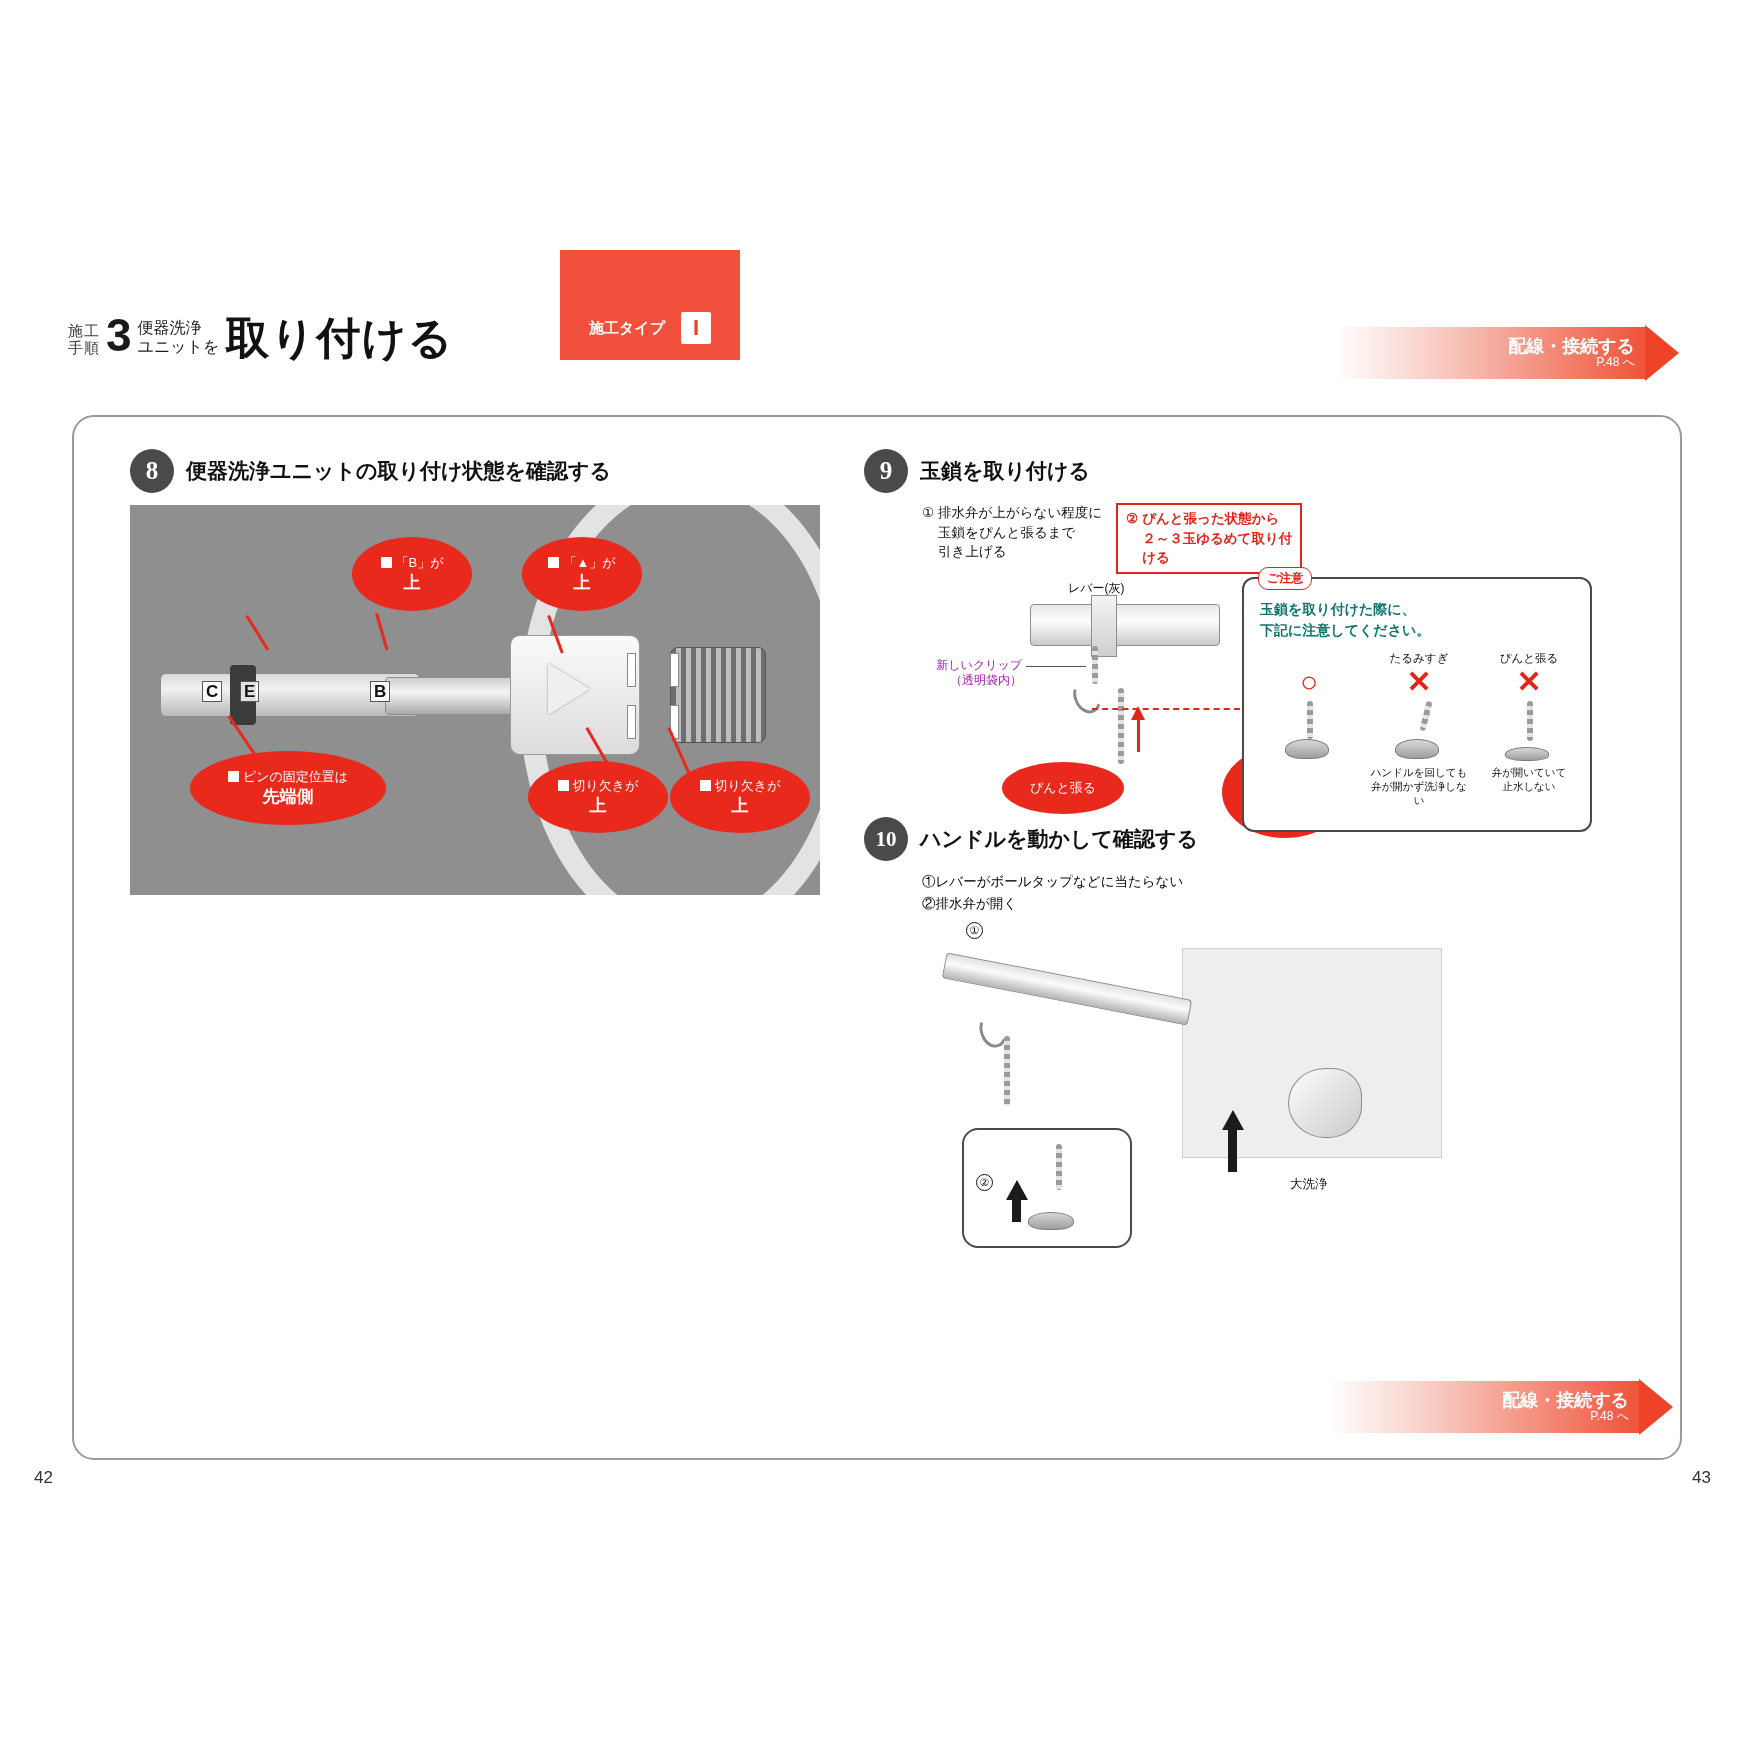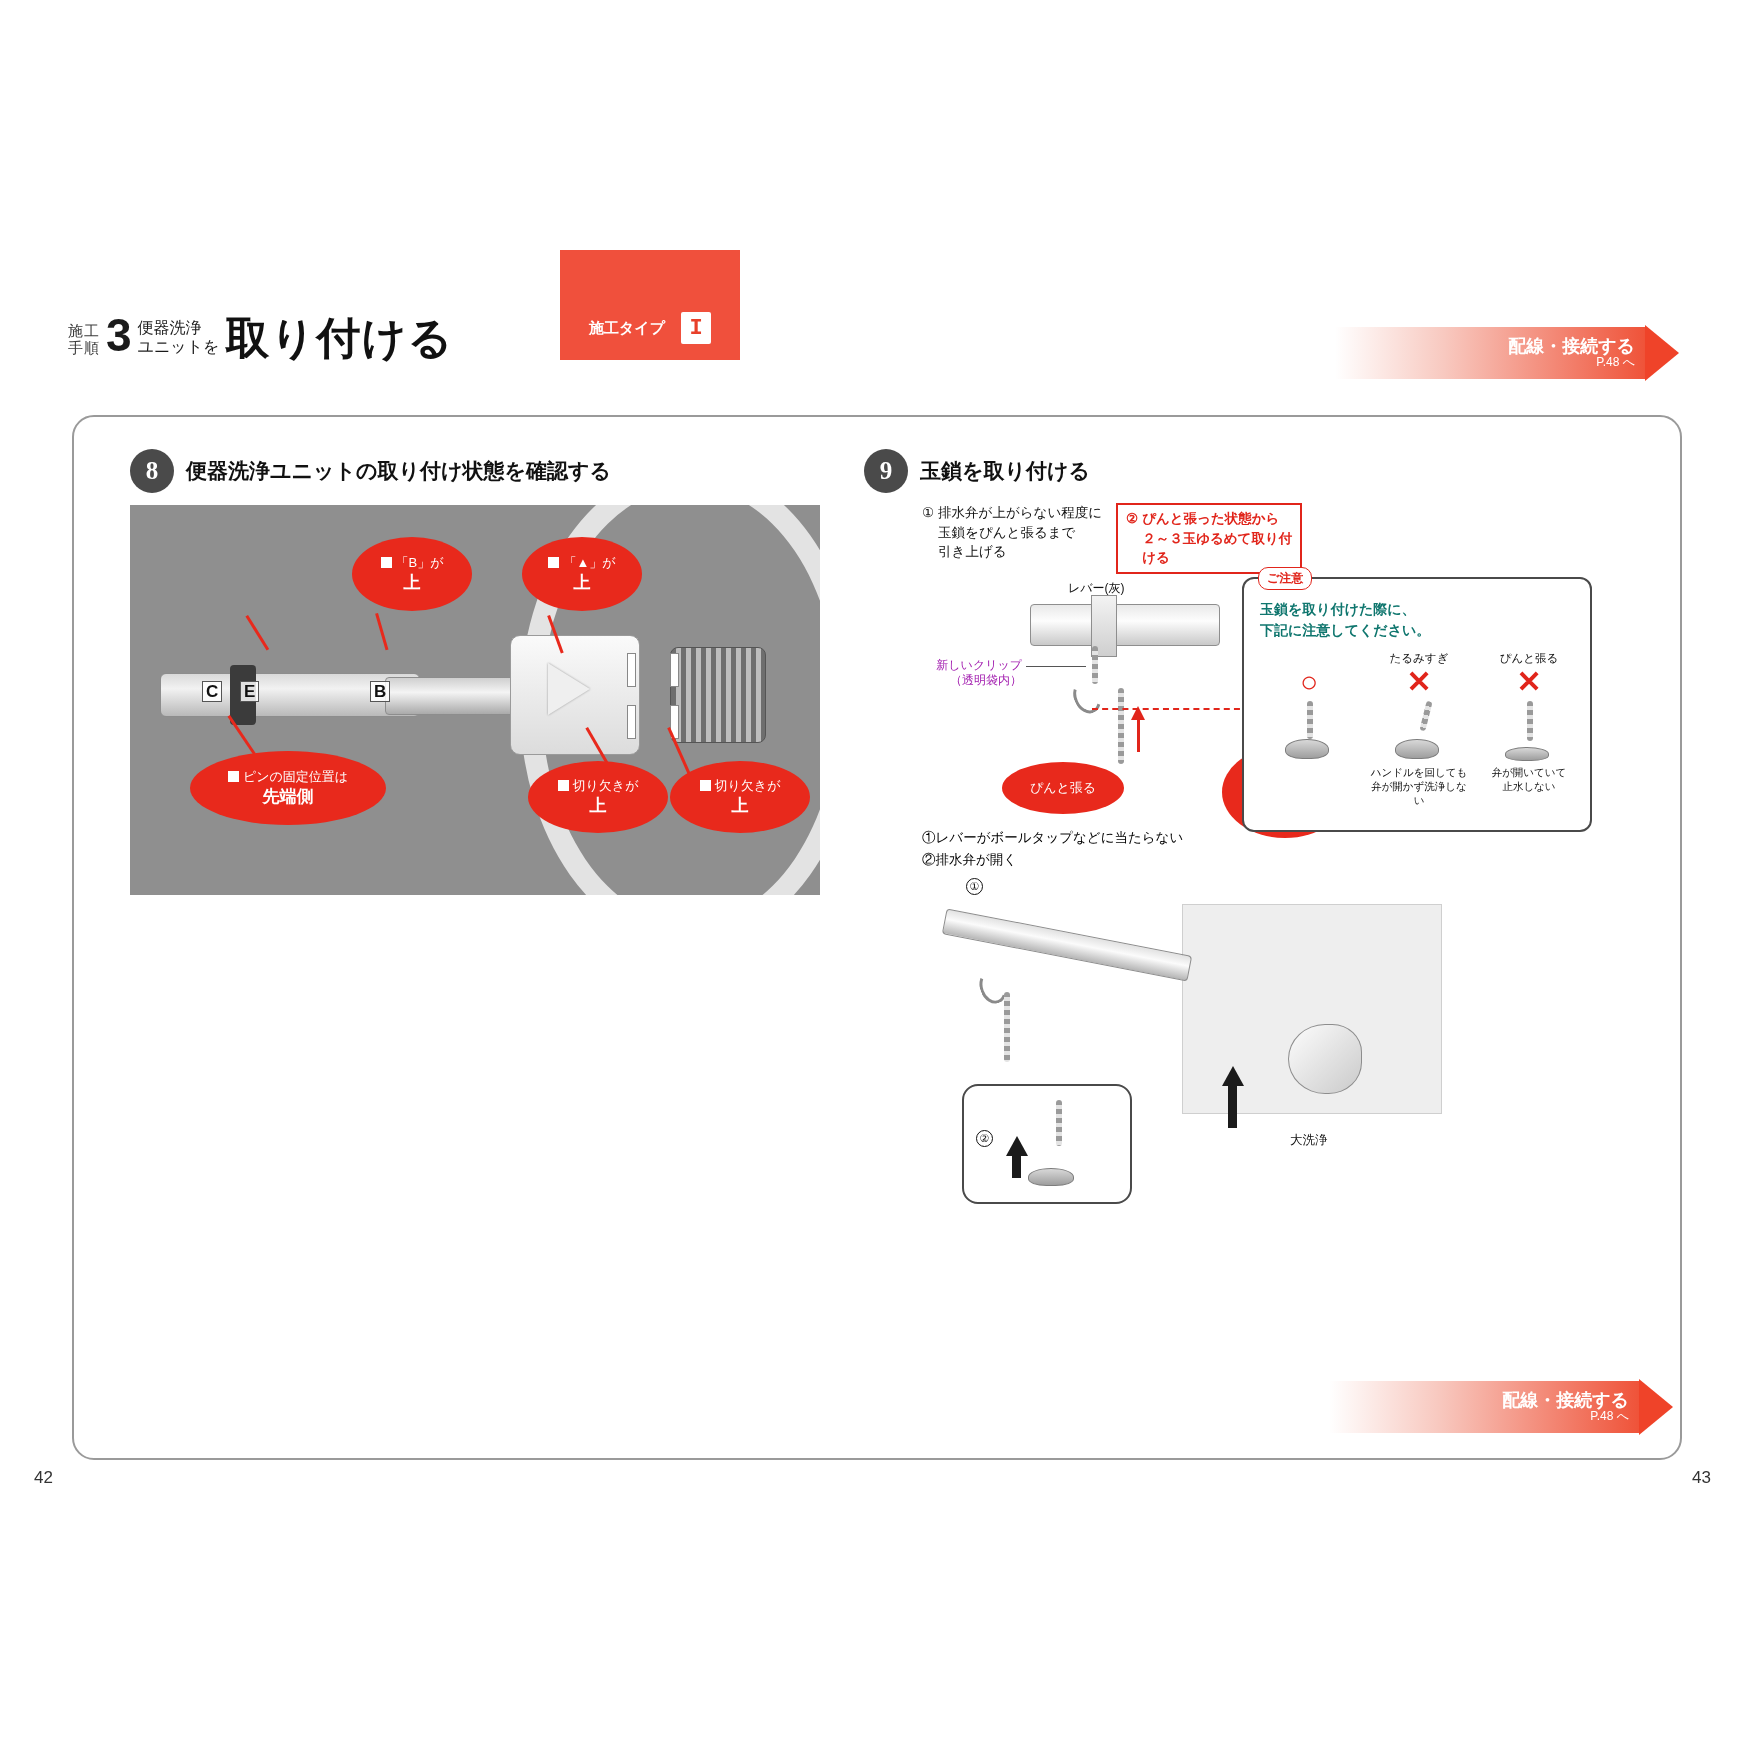--- a/index.html
+++ b/index.html
@@ -67,21 +67,20 @@
     display: flex;
     align-items: flex-end;
     justify-content: center;
     padding-bottom: 8px;
   }
   .type-inner {
     display: flex;
     align-items: center;
     gap: 16px;
     padding-bottom: 8px;
-    font-family: Liberation Mono, monospace;
   }
   .type-label {
     color: #fff;
     font-size: 15px;
     font-weight: bold;
   }
   .type-val {
     background: #fff;
     color: #e8402a;
     font-weight: bold;
@@ -652,20 +651,24 @@
             <div class="chain" style="left:34px; top:0px; height:40px;"></div>
             <div class="flap" style="bottom:2px; height:14px;"></div>
           </div>
           <div class="caut-note" style="white-space:pre-line;">弁が開いていて
 止水しない</div>
         </div>
       </div>
     </div>
 
     <div style="position:absolute; left:790px; top:400px; width:700px;">
+      <div class="step-head">
+        <div class="step-circle wide">10</div>
+        <div class="step-title">ハンドルを動かして確認する</div>
+      </div>
       <div class="r-step-body">
         <div style="font-size:13.5px; line-height:1.6;">①レバーがボールタップなどに当たらない</div>
         <div style="font-size:13.5px; line-height:1.6;">②排水弁が開く</div>
       </div>
 
       <div class="d10">
         <div class="bowl-wall"></div>
         <div class="rod"></div>
         <div class="handle-knob"></div>
         <div class="hook" style="left:58px; top:96px; transform:rotate(-20deg);"></div>

